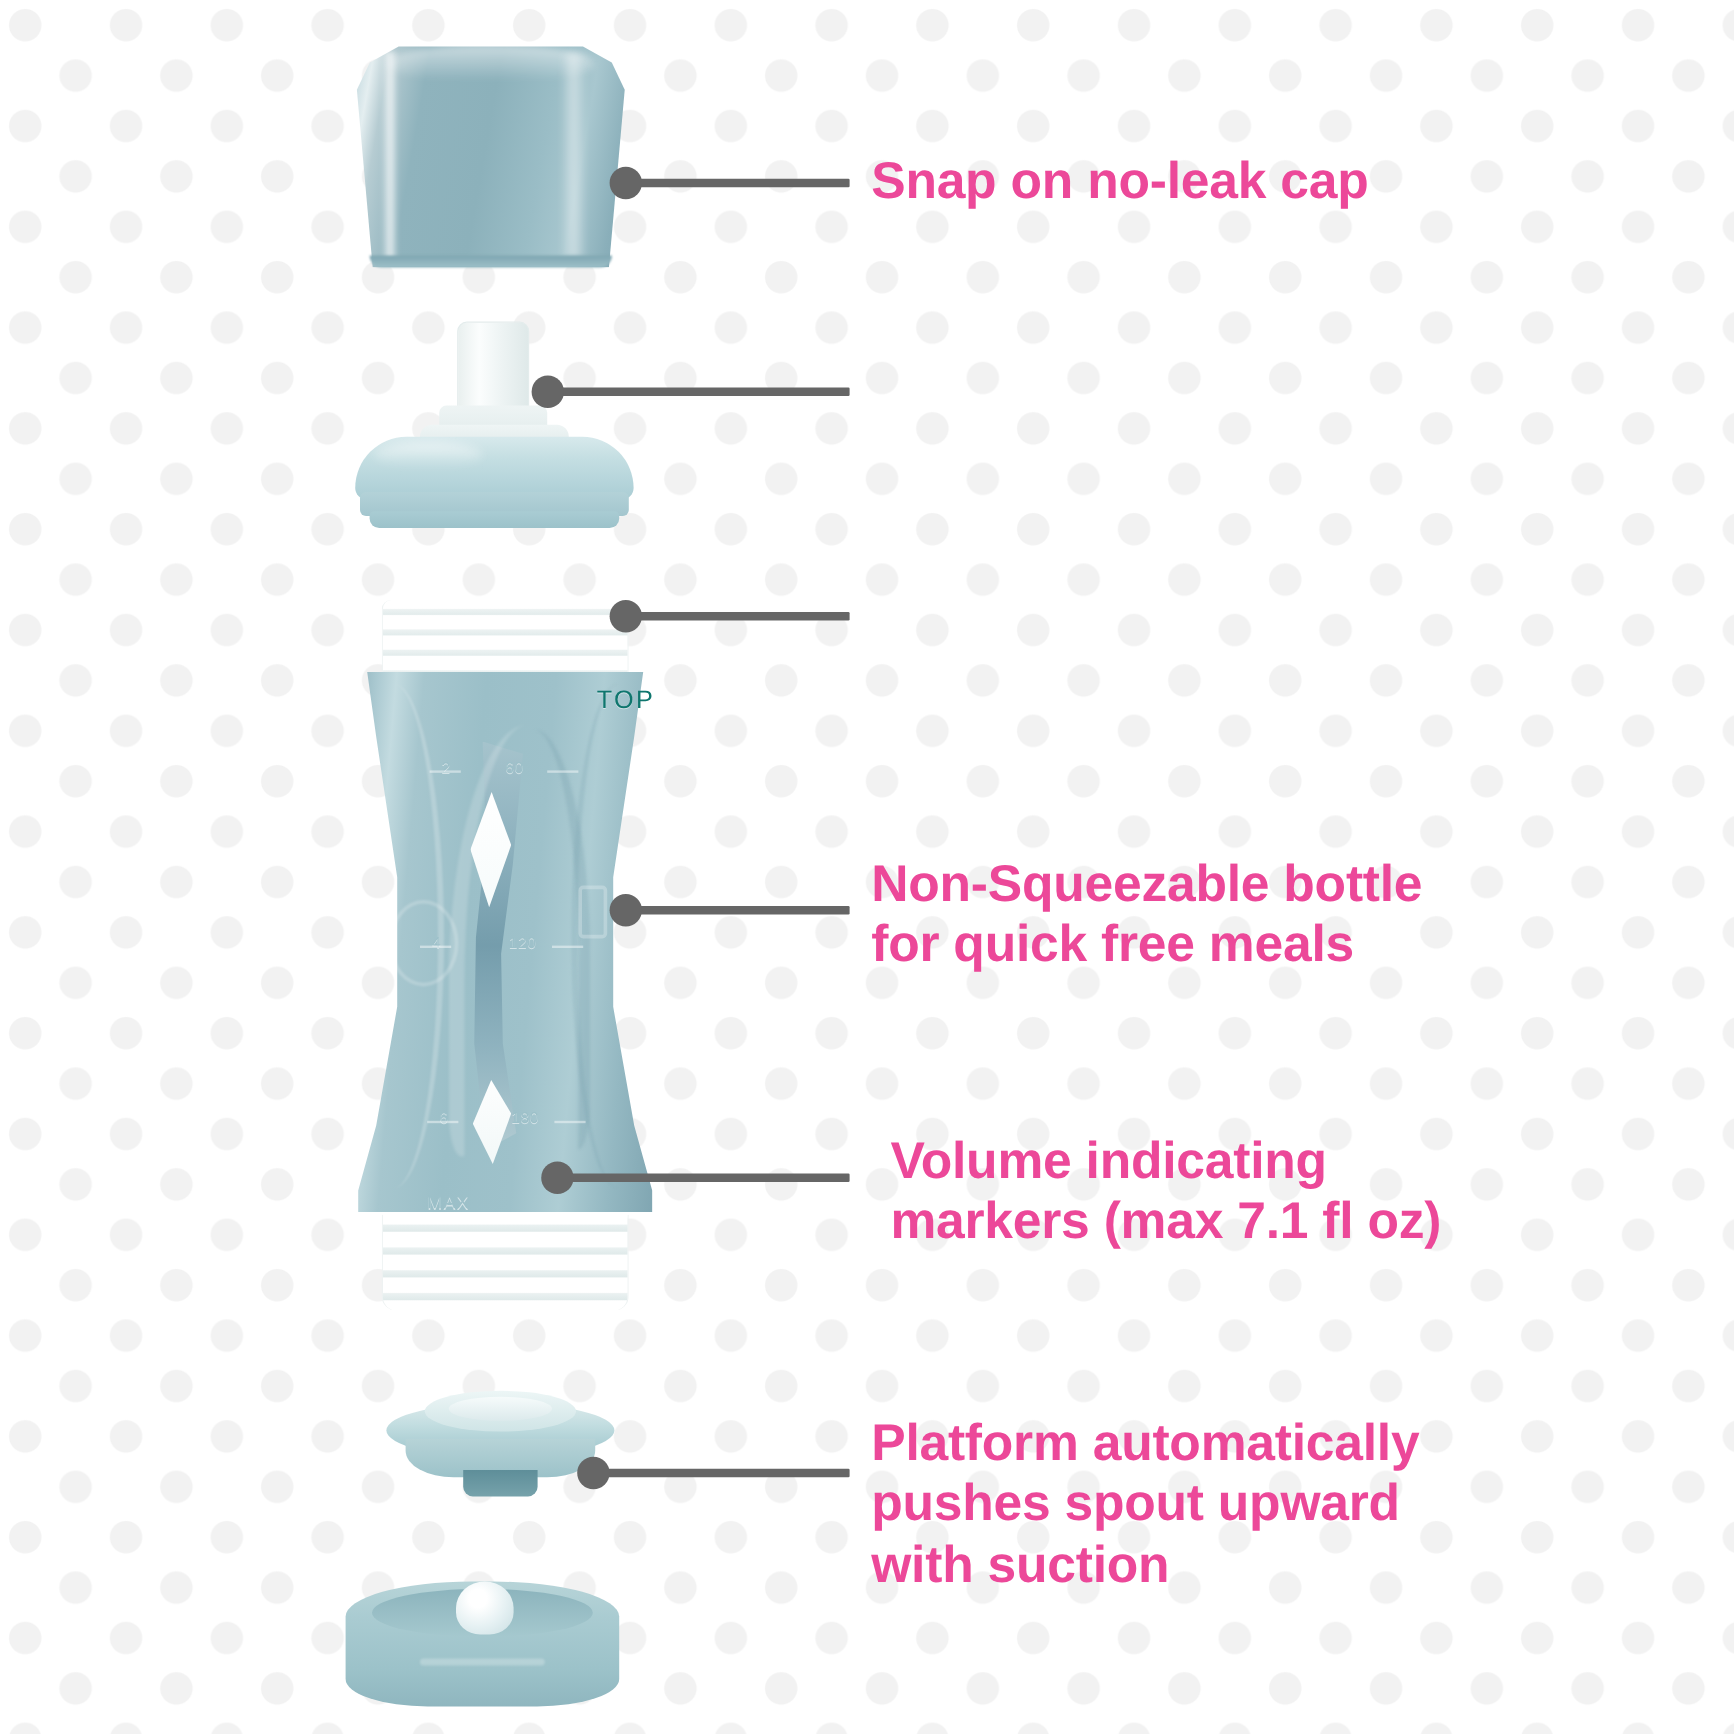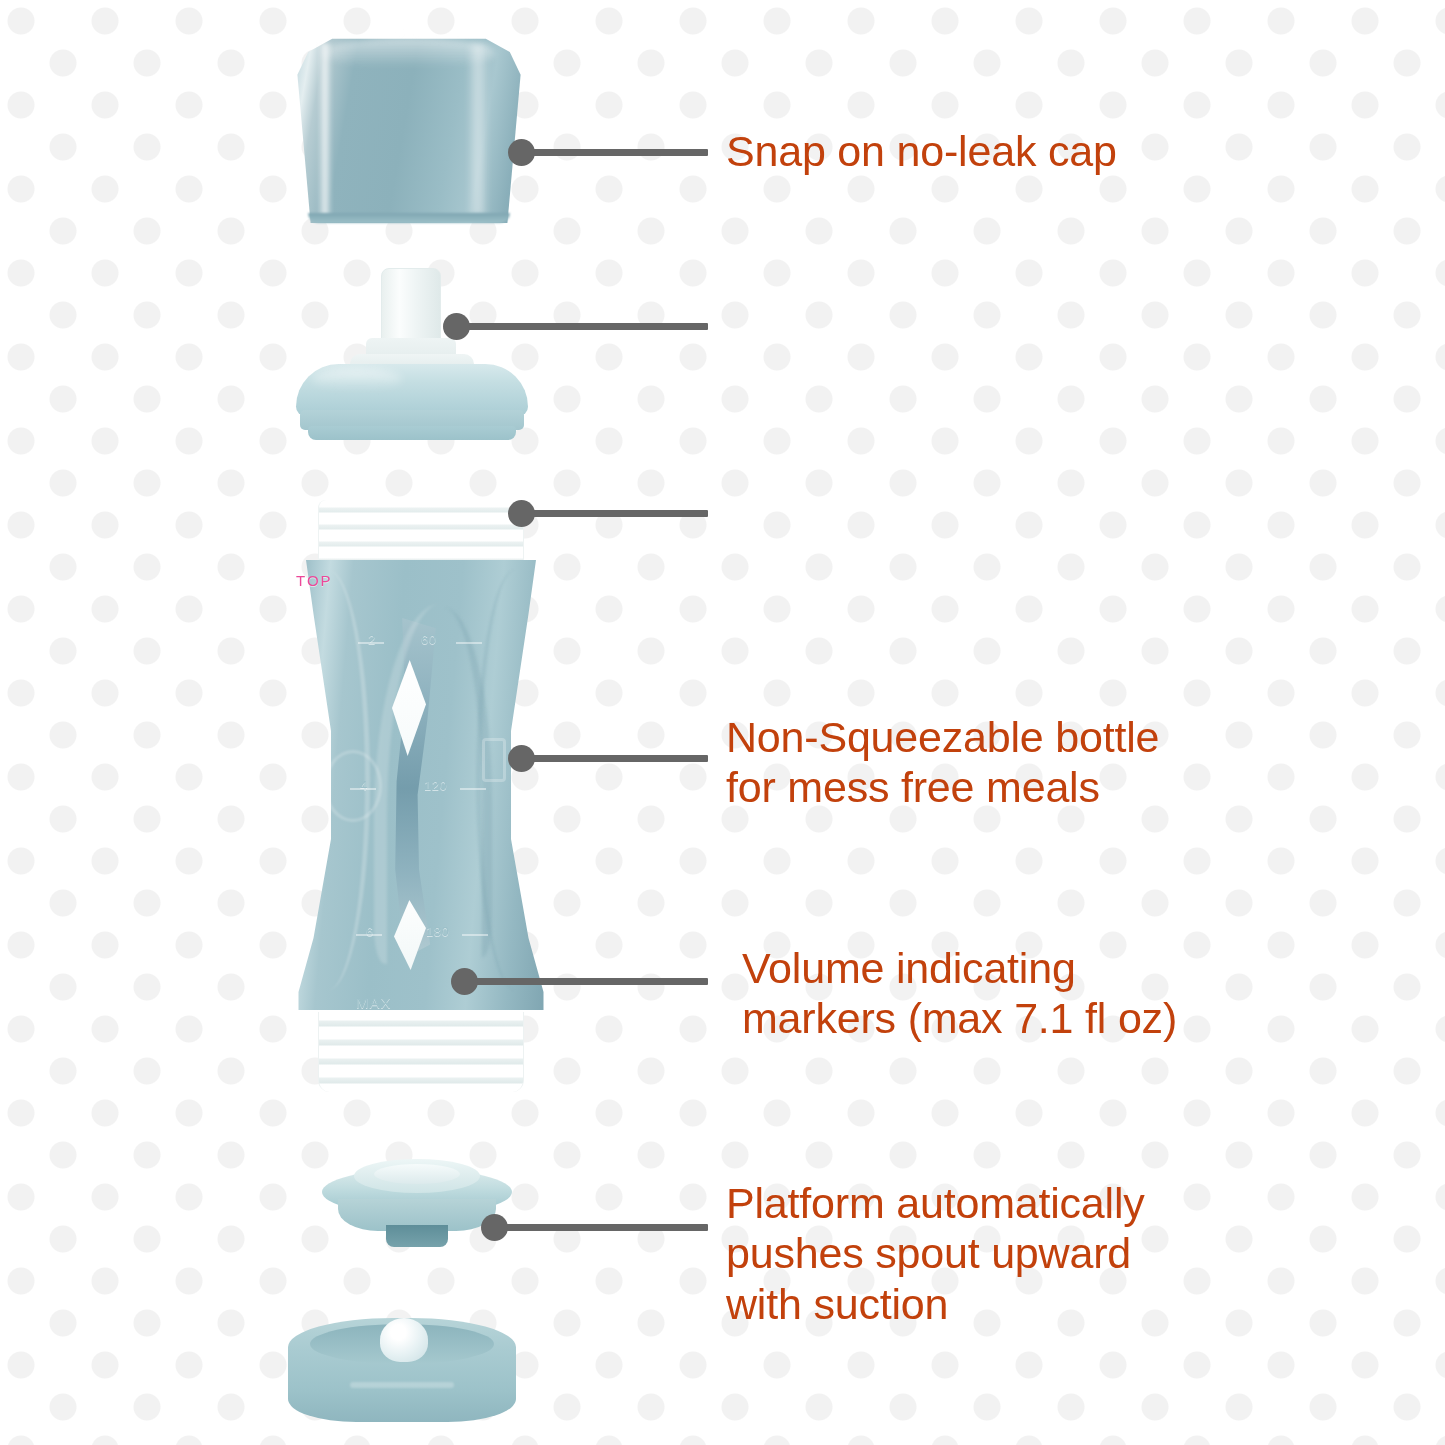--- a/index.html
+++ b/index.html
@@ -33,25 +33,25 @@
     background:#666666;
   }
   .leader .bar {
     position:absolute; left:18px; top:10px;
     height:7px; background:#666666; border-radius:1px;
   }
 
   
   .callout {
     position:absolute;
-    color:#c2410c;
+    color:#ec4899;
     font-size:43px;
     line-height:1.17;
     letter-spacing:-0.2px;
-    font-weight:400;
+    font-weight:700;
     white-space:pre-line;
   }
 
   
   #cap { position:absolute; left:289px; top:33px; width:240px; height:190px; }
   #cap .shell {
     position:absolute; inset:0;
     background:
       linear-gradient(100deg,
         #a7c4cb 0%,
@@ -154,22 +154,22 @@
         #a6c6ce 20%,
         #9bbfc8 38%,
         #9ec1ca 58%,
         #aecdd4 72%,
         #94b8c2 86%,
         #7fa5b1 100%);
     clip-path:polygon(4% 0%, 96% 0%, 93% 12%, 86% 38%, 86% 62%, 93% 84%, 99% 96%, 99% 100%, 1% 100%, 1% 96%, 7% 84%, 14% 62%, 14% 38%, 7% 12%);
   }
   #bottle .top-word {
     position:absolute; left:0; top:72px; width:250px;
-    text-align:left; font-size:15px; letter-spacing:2px;
-    color:#ec4899; text-shadow:0 1px 0 rgba(255,255,255,.5);
+    text-align:right; font-size:21px; letter-spacing:2px;
+    color:#0f766e; text-shadow:0 1px 0 rgba(255,255,255,.5);
   }
   
   #bottle .window {
     position:absolute; left:88px; top:118px; width:70px; height:340px;
     background:linear-gradient(180deg,#a7c4cd 0%, #8fb2bf 22%, #6f98a8 50%, #8cb0bd 74%, #b4ccd3 100%);
     clip-path:polygon(26% 0%, 74% 3%, 62% 30%, 48% 52%, 50% 74%, 66% 96%, 30% 100%, 16% 74%, 18% 48%, 30% 24%);
     opacity:.88;
   }
   #bottle .food {
     position:absolute; left:96px; top:160px; width:34px; height:96px;
@@ -407,21 +407,21 @@
   <div class="leader" style="left:481px; top:1214px;">
     <div class="bar" style="width:209px;"></div>
     <div class="dot"></div>
   </div>
 
   <div class="callout" style="left:726px; top:126px;">Snap on no-leak cap</div>
 
 
 
   <div class="callout" style="left:726px; top:712px;">Non-Squeezable bottle
-for mess free meals</div>
+for quick free meals</div>
 
   <div class="callout" style="left:742px; top:943px;">Volume indicating
 markers (max 7.1 fl oz)</div>
 
   <div class="callout" style="left:726px; top:1178px;">Platform automatically
 pushes spout upward
 with suction</div>
 
 </div>
 

